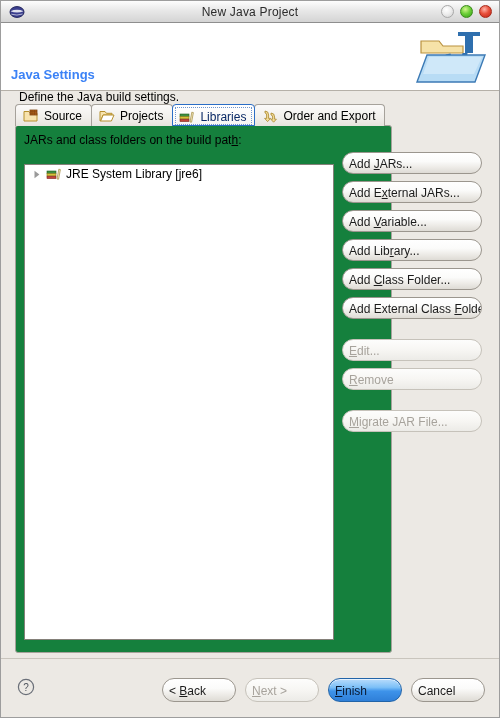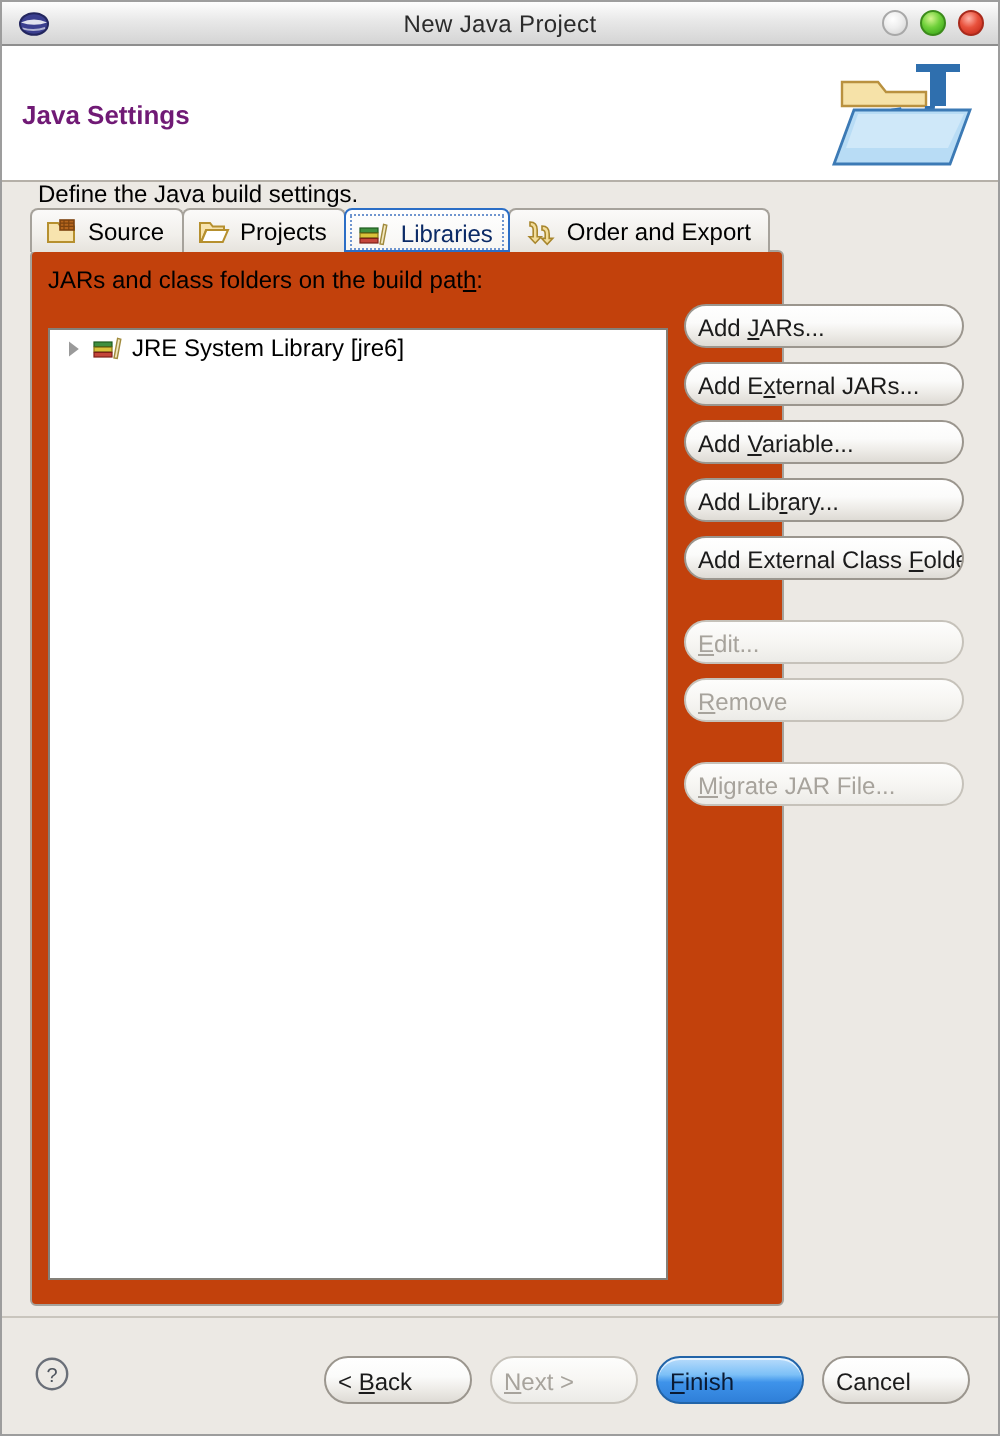--- a/index.html
+++ b/index.html
@@ -77,24 +77,24 @@
   .header {
     position: relative;
     height: 68px;
     background: #ffffff;
     border-bottom: 1px solid #b5b0a8;
     box-sizing: border-box;
   }
   .header-title {
     position: absolute;
     left: 10px;
-    top: 27px;
+    top: 44px;
     font-size: 13px;
     font-weight: bold;
-    color: #701a75;
+    color: #3b82f6;
   }
   .header-sub {
     position: absolute;
     left: 18px;
     top: 67px;
     font-size: 12px;
     color: #000;
   }
   .header-banner {
     position: absolute;
@@ -148,21 +148,21 @@
   .tab-label { white-space: nowrap; }
   .tab-icon { width: 16px; height: 14px; flex: 0 0 16px; }
 
   
   .panel {
     position: absolute;
     left: 14px;
     top: 124px;
     width: 377px;
     height: 528px;
-    background: #c2410c;
+    background: #15803d;
     border: 1px solid #a6a29b;
     border-radius: 3px;
     box-sizing: border-box;
   }
   .panel-label {
     position: absolute;
     left: 8px;
     top: 7px;
     font-size: 12px;
     color: #000;
@@ -380,20 +380,21 @@
         </span>
         <span>JRE System Library [jre6]</span>
       </div>
     </div>
 
     <div class="side-buttons">
       <button class="btn"><span>Add </span><u>J</u><span>ARs...</span></button>
       <button class="btn"><span>Add E</span><u>x</u><span>ternal JARs...</span></button>
       <button class="btn"><span>Add </span><u>V</u><span>ariable...</span></button>
       <button class="btn"><span>Add Lib</span><u>r</u><span>ary...</span></button>
+      <button class="btn"><span>Add </span><u>C</u><span>lass Folder...</span></button>
       <button class="btn"><span>Add External Class </span><u>F</u><span>older...</span></button>
       <button class="btn disabled spaced"><span></span><u>E</u><span>dit...</span></button>
       <button class="btn disabled"><span></span><u>R</u><span>emove</span></button>
       <button class="btn disabled spaced2"><span></span><u>M</u><span>igrate JAR File...</span></button>
     </div>
   </div>
 
   <div class="bottombar">
     <span class="help-icon">
       <svg width="18" height="18" viewBox="0 0 18 18">

